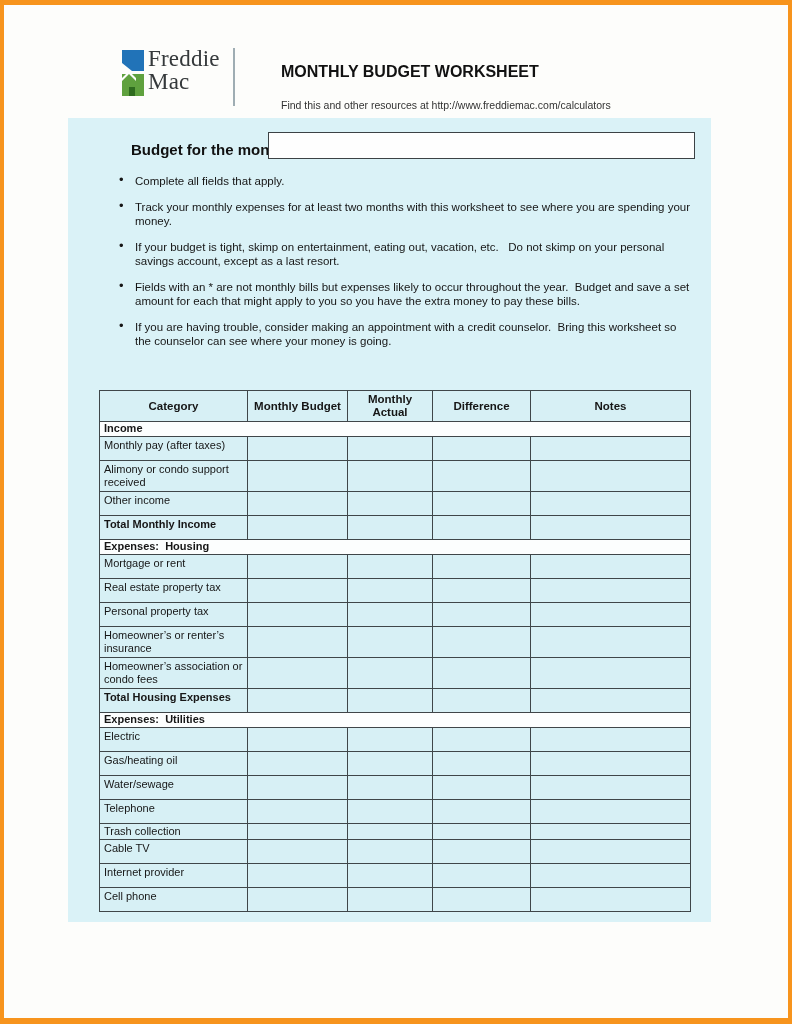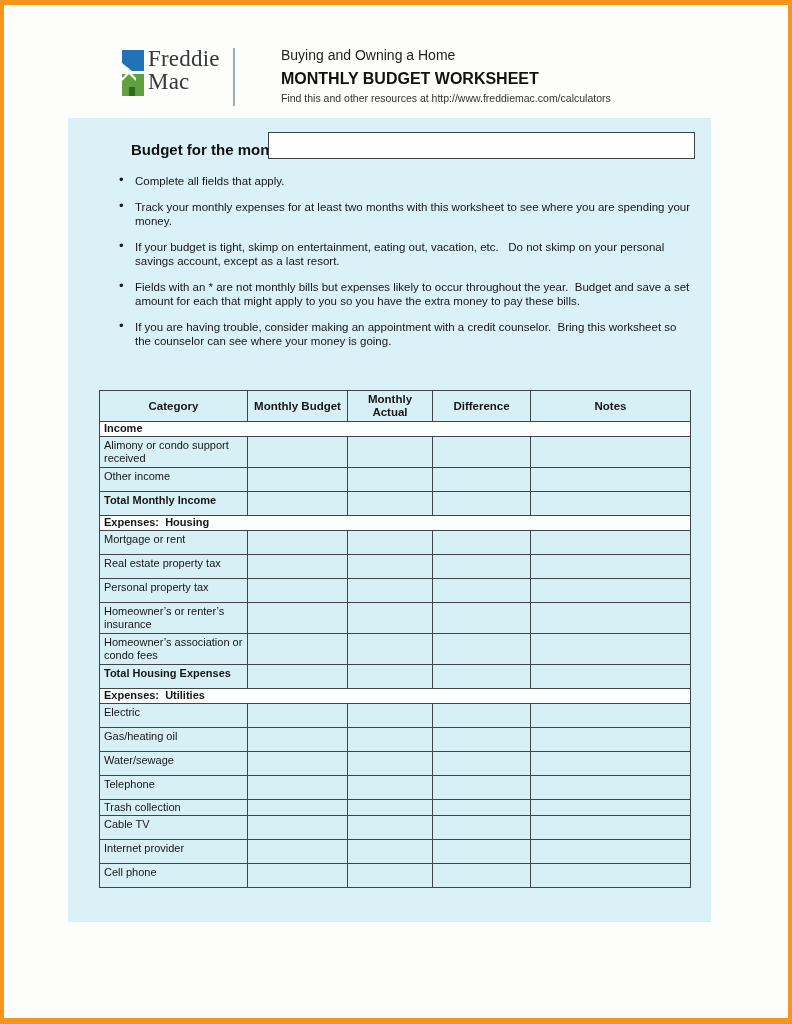--- a/index.html
+++ b/index.html
@@ -9,22 +9,22 @@
          border-width:5px 4px 6px 4px;pointer-events:none;z-index:10;}
 
   
   .logo-svg{position:absolute;left:121px;top:50px;width:24px;height:46px;}
   .logotype{position:absolute;left:148px;top:47px;font-family:"Liberation Serif",serif;
             font-size:23px;line-height:23px;color:#35393b;letter-spacing:.2px;}
   .tagline{position:absolute;left:128px;top:97px;font-size:10px;color:#8b8f91;margin-top:20px;}
   .hdr-divider{position:absolute;left:233px;top:48px;width:2px;height:58px;background:#9fadb3;}
   .titleblock{position:absolute;left:281px;top:47px;width:420px;}
   .subtitle{font-size:14px;line-height:17px;color:#222;}
-  .main-title{font-size:16px;line-height:19px;font-weight:bold;color:#111;margin-top:5px;}
-  .resource{font-size:10.5px;line-height:13px;color:#333;margin-top:4px;}
+  .main-title{font-size:16px;line-height:19px;font-weight:bold;color:#111;margin-top:15px;}
+  .resource{font-size:10.5px;line-height:13px;color:#333;margin-top:18px;}
 
   
   .panel{position:absolute;left:68px;top:118px;width:643px;height:804px;background:#daf2f7;}
   .month-label{position:absolute;left:39px;top:23px;font-size:15px;font-weight:bold;color:#111;padding-left:24px;}
   .month-input{position:absolute;left:200px;top:14px;width:427px;height:27px;
                background:#fefefe;border:1.5px solid #3c4245;box-sizing:border-box;
                font-size:13px;padding:2px 6px;font-family:"Liberation Sans",sans-serif;}
 
   .instructions{position:absolute;left:48px;top:56px;width:578px;margin:0;padding:0;
                 list-style:none;}
@@ -58,21 +58,20 @@
   <rect x="8" y="37" width="6" height="9" fill="#2e6b1e"></rect>
 </svg>
 <div class="logotype">
   <div>Freddie</div>
   <div>Mac</div>
 </div>
 <div class="tagline">We make home possible ®</div>
 <div class="hdr-divider"></div>
 
 <div class="titleblock">
-  <div class="subtitle">Buying and Owning a Home</div>
   <div class="main-title">MONTHLY BUDGET WORKSHEET</div>
   <div class="resource">Find this and other resources at http://www.freddiemac.com/calculators</div>
 </div>
 
 <div class="panel">
   <div class="month-label">Budget for the month of:</div>
   <input class="month-input" type="text" value="" style="">
 
   <ul class="instructions">
       <li>Complete all fields that apply.</li>
@@ -97,20 +96,27 @@
           <th>Monthly Actual</th>
           <th>Difference</th>
           <th>Notes</th>
         </tr>
     </thead>
     <tbody>
         <tr class="section">
           <td colspan="5">Income</td>
         </tr>
         <tr class="item">
+          <td class="cat">Monthly pay (after taxes)</td>
+          <td class="cell"></td>
+          <td class="cell"></td>
+          <td class="cell"></td>
+          <td class="cell"></td>
+        </tr>
+        <tr class="item">
           <td class="cat">Alimony or condo support received</td>
           <td class="cell"></td>
           <td class="cell"></td>
           <td class="cell"></td>
           <td class="cell"></td>
         </tr>
         <tr class="item">
           <td class="cat">Other income</td>
           <td class="cell"></td>
           <td class="cell"></td>

